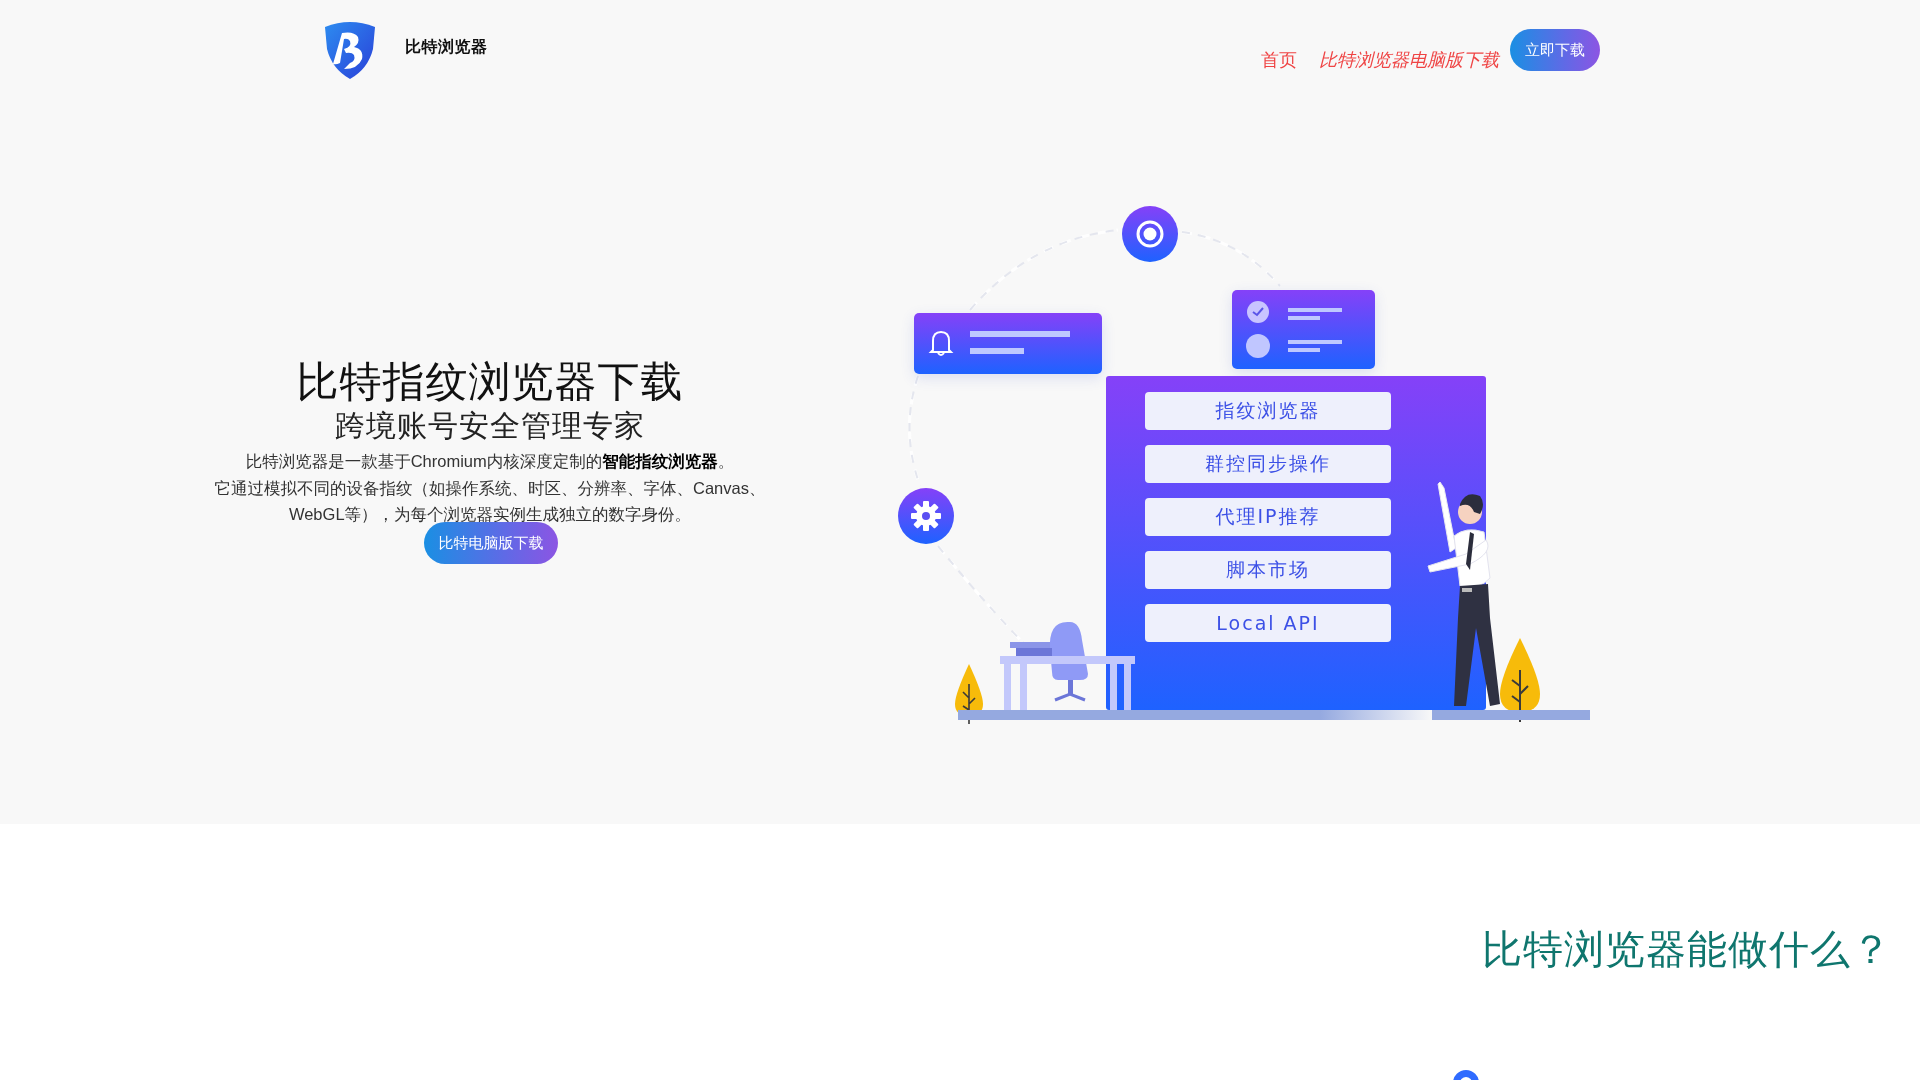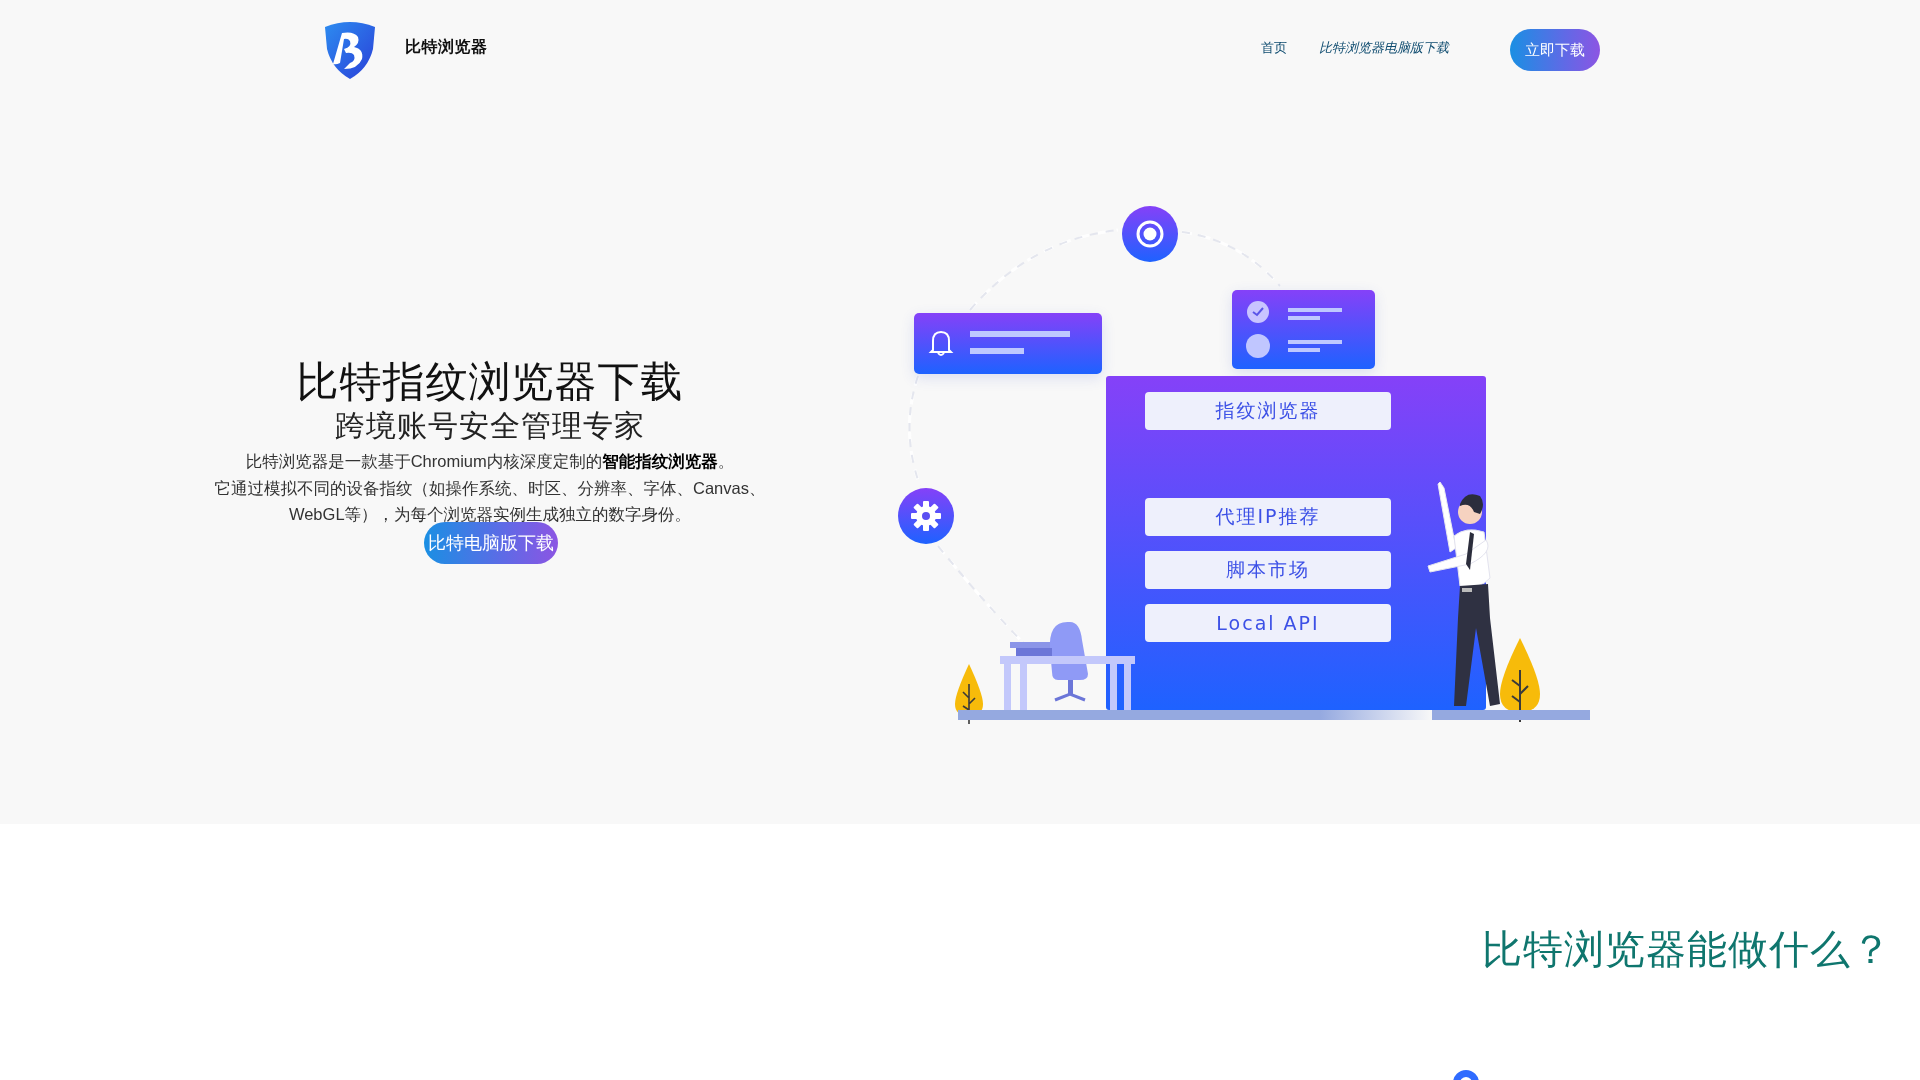--- a/index.html
+++ b/index.html
@@ -5,33 +5,33 @@
   * { margin: 0; padding: 0; box-sizing: border-box; }
   html, body { width: 1920px; height: 1080px; overflow: hidden; }
   body { font-family: "Liberation Sans", "DejaVu Sans", sans-serif; background: #ffffff; color: #222; position: relative; }
 
   .hero { position: absolute; left: 0; top: 0; width: 1920px; height: 824px; background: #f8f8f8; }
 
   
   .header { position: absolute; left: 0; top: 0; width: 1920px; height: 100px; }
   .logo { position: absolute; left: 320px; top: 19px; width: 60px; height: 62px; }
   .brand { position: absolute; left: 405px; top: 37px; font-size: 16px; font-weight: bold; color: #111; letter-spacing: 0.5px; }
-  .nav-link { position: absolute; top: 39px; font-size: 13px; color: #0c4a6e; text-decoration: none; }
+  .nav-link { position: absolute; top: 48px; font-size: 18px; color: #ef4444; text-decoration: none; }
   .nav-home { left: 1261px; }
   .nav-pc { left: 1319px; font-style: italic; }
   .btn-grad { background: linear-gradient(90deg, #1a8fe3 0%, #5f6ae6 60%, #8c55e3 100%); color: #fff; border-radius: 22px; display: flex; align-items: center; justify-content: center; text-decoration: none; }
   .nav-cta { position: absolute; left: 1510px; top: 29px; width: 90px; height: 42px; font-size: 15px; }
 
   
   .hero-text { position: absolute; left: 190px; top: 356px; width: 600px; text-align: center; }
   .hero-title { font-size: 42px; font-weight: normal; color: #111; line-height: 52px; letter-spacing: 1px; }
   .hero-sub { font-size: 30px; color: #222; line-height: 36px; letter-spacing: 1px; }
   .hero-desc { font-size: 16.5px; color: #333; line-height: 26.5px; margin-top: 4px; }
   .hero-desc b { color: #000; }
-  .hero-btn { position: absolute; left: 234px; top: 166px; width: 134px; height: 42px; font-size: 18px; }
+  .hero-btn { position: absolute; left: 234px; top: 166px; width: 134px; height: 42px; font-size: 15px; }
 
   
   .illus { position: absolute; left: 890px; top: 190px; width: 720px; height: 540px; }
   .grad-v { background: linear-gradient(180deg, #8541f8 0%, #1e62ff 100%); }
   .circle-icon { position: absolute; border-radius: 50%; display: flex; align-items: center; justify-content: center; }
   .target-icon { left: 232px; top: 16px; width: 56px; height: 56px; }
   .gear-icon-wrap { left: 8px; top: 298px; width: 56px; height: 56px; }
   .card { position: absolute; border-radius: 5px; box-shadow: 0 4px 14px rgba(60,80,200,0.15); }
   .bell-card { left: 24px; top: 123px; width: 188px; height: 61px; }
   .check-card { left: 342px; top: 100px; width: 143px; height: 79px; }
@@ -138,20 +138,21 @@
         <rect x="14" y="25" width="6" height="7" rx="1" transform="rotate(45 17 17)"></rect>
         <rect x="2" y="14" width="7" height="6" rx="1" transform="rotate(45 17 17)"></rect>
         <rect x="25" y="14" width="7" height="6" rx="1" transform="rotate(45 17 17)"></rect>
       </g>
       <circle cx="17" cy="17" r="4" fill="#5a4ff2"></circle>
     </svg>
   </div>
 
   <div class="panel grad-v">
     <div class="feat" style="top:16px">指纹浏览器</div>
+    <div class="feat" style="top:69px">群控同步操作</div>
     <div class="feat" style="top:122px">代理IP推荐</div>
     <div class="feat" style="top:175px">脚本市场</div>
     <div class="feat" style="top:228px">Local API</div>
   </div>
 
   <svg width="150" height="110" viewBox="0 0 150 110" style="position:absolute;left:110px;top:420px">
     <path d="M50 40 Q48 10 70 12 Q80 12 82 30 L88 64 Q88 70 80 70 L58 70 Q52 70 52 62 Z" fill="#8f9af6"></path>
     <rect x="10" y="32" width="40" height="6" fill="#8b95e8"></rect>
     <rect x="16" y="38" width="36" height="8" fill="#6c76d8"></rect>
     <rect x="0" y="46" width="135" height="8" fill="#c3c8fb"></rect>

